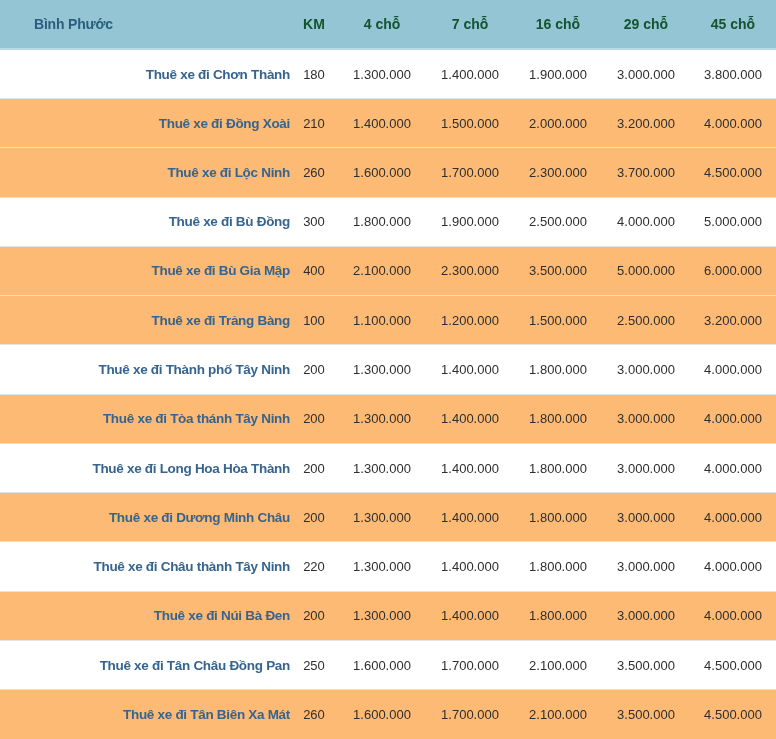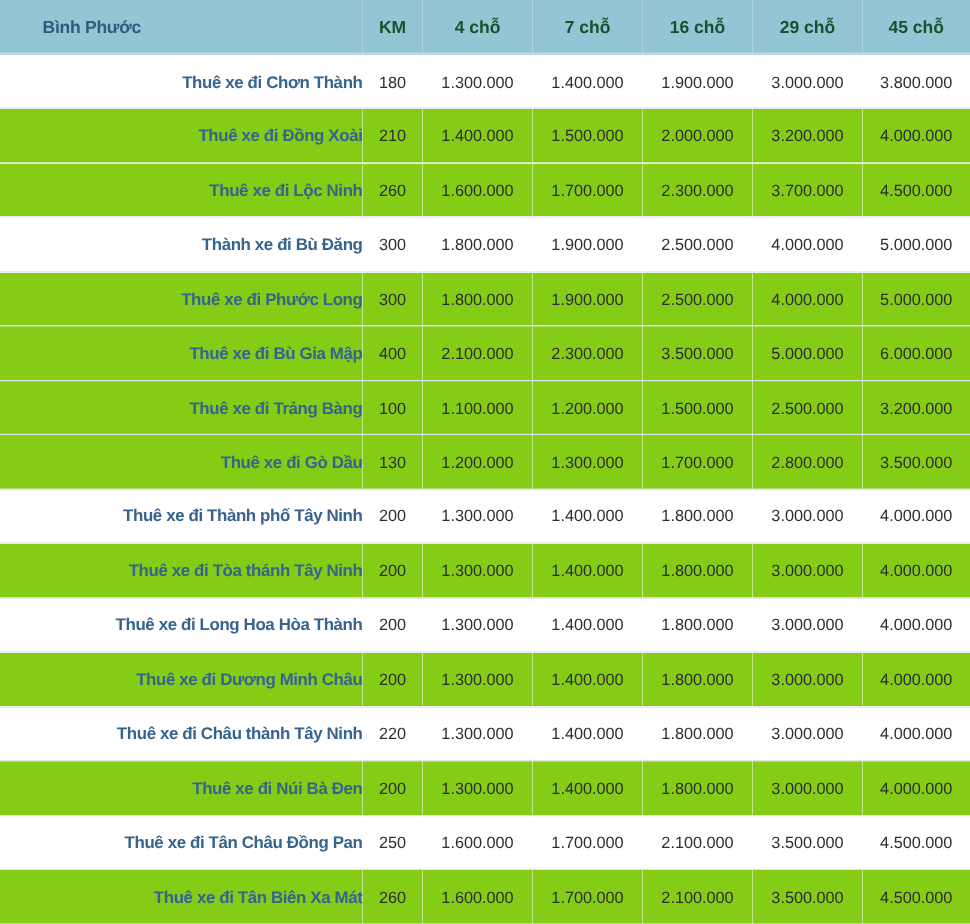--- a/index.html
+++ b/index.html
@@ -30,21 +30,21 @@
     padding-left: 34px;
     color: #2b5e7d;
     letter-spacing: -0.2px;
   }
   th.col-head {
     text-align: center;
     color: #14532d;
   }
   
   tr.row-white { background: #ffffff; }
-  tr.row-gray  { background: #84cc16; }
+  tr.row-gray  { background: #fdba74; }
   tr.price-row td, tr.price-row th {
     border-top: 1px solid #e2e2e2;
     vertical-align: middle;
     white-space: nowrap;
     overflow: hidden;
   }
   th.route-cell {
     text-align: right;
     padding-left: 34px;
     font-size: 13.5px;
@@ -104,30 +104,21 @@
       <tr class="price-row row-gray" data-name="price-row">
         <th class="route-cell" data-name="route-link">Thuê xe đi Lộc Ninh</th>
         <td class="num-cell" data-name="km-cell">260</td>
         <td class="num-cell" data-name="price-cell">1.600.000</td>
         <td class="num-cell" data-name="price-cell">1.700.000</td>
         <td class="num-cell" data-name="price-cell">2.300.000</td>
         <td class="num-cell" data-name="price-cell">3.700.000</td>
         <td class="num-cell" data-name="price-cell">4.500.000</td>
       </tr>
       <tr class="price-row row-white" data-name="price-row">
-        <th class="route-cell" data-name="route-link">Thành xe đi Bù Đăng</th>
-        <td class="num-cell" data-name="km-cell">300</td>
-        <td class="num-cell" data-name="price-cell">1.800.000</td>
-        <td class="num-cell" data-name="price-cell">1.900.000</td>
-        <td class="num-cell" data-name="price-cell">2.500.000</td>
-        <td class="num-cell" data-name="price-cell">4.000.000</td>
-        <td class="num-cell" data-name="price-cell">5.000.000</td>
-      </tr>
-      <tr class="price-row row-gray" data-name="price-row">
-        <th class="route-cell" data-name="route-link">Thuê xe đi Phước Long</th>
+        <th class="route-cell" data-name="route-link">Thuê xe đi Bù Đồng</th>
         <td class="num-cell" data-name="km-cell">300</td>
         <td class="num-cell" data-name="price-cell">1.800.000</td>
         <td class="num-cell" data-name="price-cell">1.900.000</td>
         <td class="num-cell" data-name="price-cell">2.500.000</td>
         <td class="num-cell" data-name="price-cell">4.000.000</td>
         <td class="num-cell" data-name="price-cell">5.000.000</td>
       </tr>
       <tr class="price-row row-gray" data-name="price-row">
         <th class="route-cell" data-name="route-link">Thuê xe đi Bù Gia Mập</th>
         <td class="num-cell" data-name="km-cell">400</td>
@@ -139,29 +130,20 @@
       </tr>
       <tr class="price-row row-gray" data-name="price-row">
         <th class="route-cell" data-name="route-link">Thuê xe đi Trảng Bàng</th>
         <td class="num-cell" data-name="km-cell">100</td>
         <td class="num-cell" data-name="price-cell">1.100.000</td>
         <td class="num-cell" data-name="price-cell">1.200.000</td>
         <td class="num-cell" data-name="price-cell">1.500.000</td>
         <td class="num-cell" data-name="price-cell">2.500.000</td>
         <td class="num-cell" data-name="price-cell">3.200.000</td>
       </tr>
-      <tr class="price-row row-gray" data-name="price-row">
-        <th class="route-cell" data-name="route-link">Thuê xe đi Gò Dầu</th>
-        <td class="num-cell" data-name="km-cell">130</td>
-        <td class="num-cell" data-name="price-cell">1.200.000</td>
-        <td class="num-cell" data-name="price-cell">1.300.000</td>
-        <td class="num-cell" data-name="price-cell">1.700.000</td>
-        <td class="num-cell" data-name="price-cell">2.800.000</td>
-        <td class="num-cell" data-name="price-cell">3.500.000</td>
-      </tr>
       <tr class="price-row row-white" data-name="price-row">
         <th class="route-cell" data-name="route-link">Thuê xe đi Thành phố Tây Ninh</th>
         <td class="num-cell" data-name="km-cell">200</td>
         <td class="num-cell" data-name="price-cell">1.300.000</td>
         <td class="num-cell" data-name="price-cell">1.400.000</td>
         <td class="num-cell" data-name="price-cell">1.800.000</td>
         <td class="num-cell" data-name="price-cell">3.000.000</td>
         <td class="num-cell" data-name="price-cell">4.000.000</td>
       </tr>
       <tr class="price-row row-gray" data-name="price-row">

